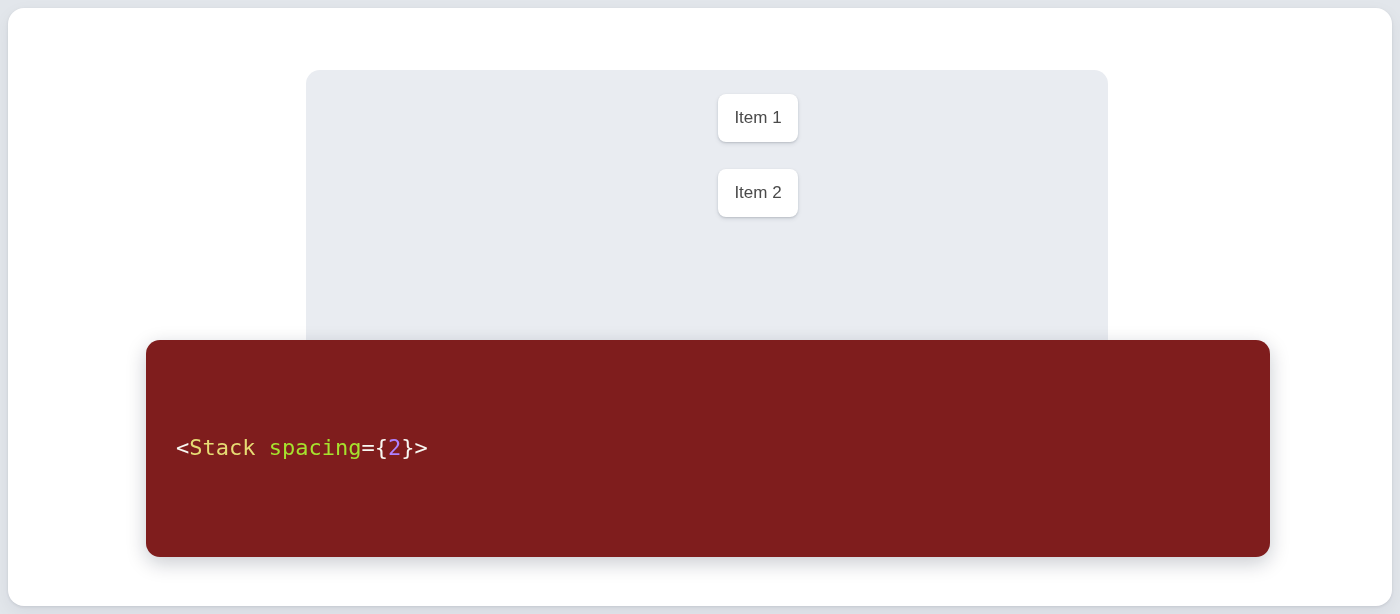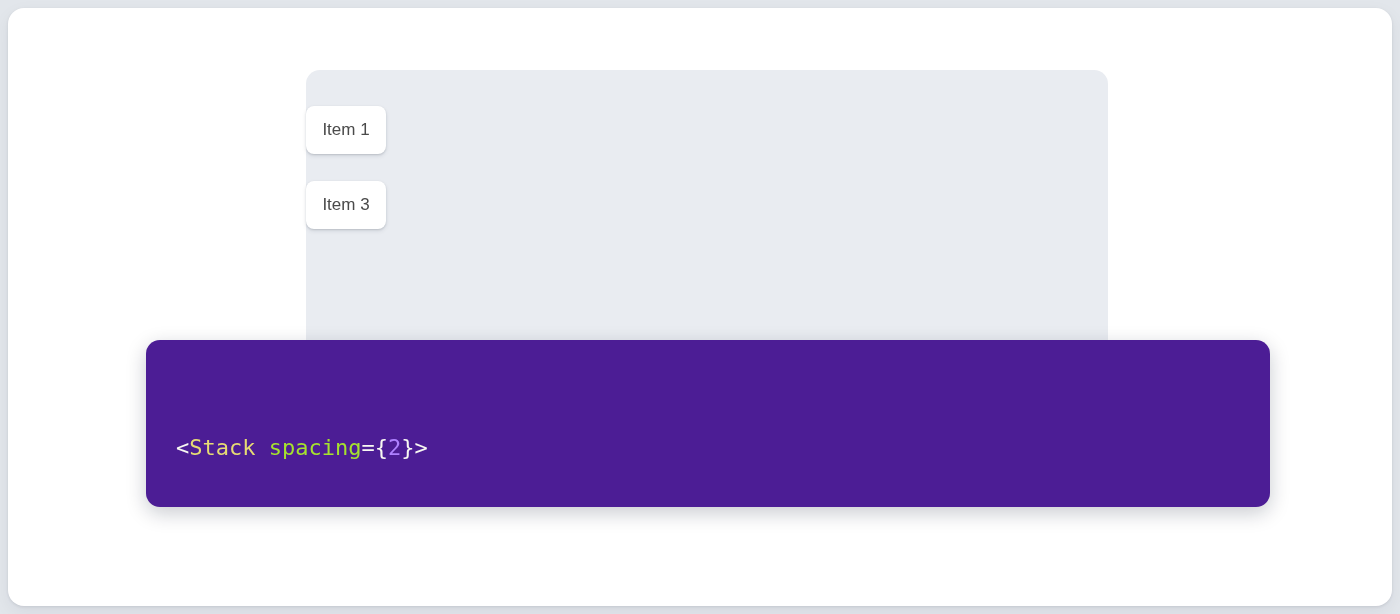--- a/index.html
+++ b/index.html
@@ -39,25 +39,25 @@
     top: 62px;
     width: 802px;
     height: 290px;
     background: #e9ecf1;
     border-radius: 14px;
   }
 
   .stack {
     position: absolute;
     left: 0;
-    top: 36px;
+    top: 24px;
     width: 904px;
     display: flex;
     flex-direction: column;
-    align-items: flex-start;
+    align-items: center;
     gap: 27px;
   }
 
   .stack-item {
     width: 80px;
     height: 48px;
     background: #ffffff;
     border-radius: 8px;
     box-shadow: 0 1px 2px rgba(20, 30, 50, 0.16), 0 2px 5px rgba(20, 30, 50, 0.09);
     display: flex;
@@ -68,22 +68,22 @@
     font-family: "Liberation Sans", sans-serif;
     box-sizing: border-box;
   }
 
   
   .code-block {
     position: absolute;
     left: 138px;
     top: 332px;
     width: 1124px;
-    height: 167px;
-    background: #4c1d95;
+    height: 217px;
+    background: #7f1d1d;
     border-radius: 14px;
     box-shadow: 0 6px 20px rgba(10, 20, 40, 0.22);
     box-sizing: border-box;
     padding: 24px 30px;
     font-family: "DejaVu Sans Mono", "Liberation Mono", monospace;
     font-size: 22px;
     line-height: 33.5px;
     overflow: hidden;
     white-space: pre;
   }
@@ -105,21 +105,21 @@
 <div id="root">
 
   <div class="outer-card">
 
     <div class="preview-panel">
       <div class="stack">
         <div class="stack-item">
           <span>Item 1</span>
         </div>
         <div class="stack-item">
-          <span>Item 3</span>
+          <span>Item 2</span>
         </div>
       </div>
     </div>
 
     <div class="code-block">
       <div class="code-line"><span class="tok-punct">&lt;</span><span class="tok-tag">Stack</span><span class="tok-punct"> </span><span class="tok-attr">spacing</span><span class="tok-punct">=</span><span class="tok-punct">{</span><span class="tok-num">2</span><span class="tok-punct">}</span><span class="tok-punct">&gt;</span></div>
       
       
       
     </div>

